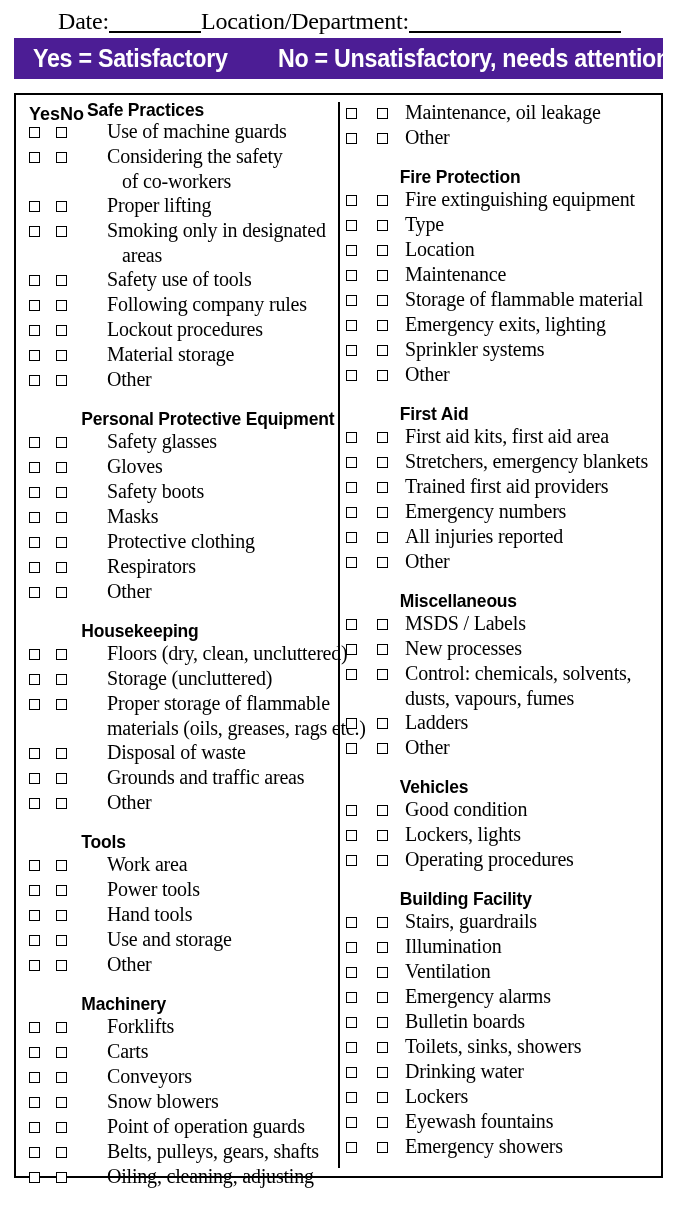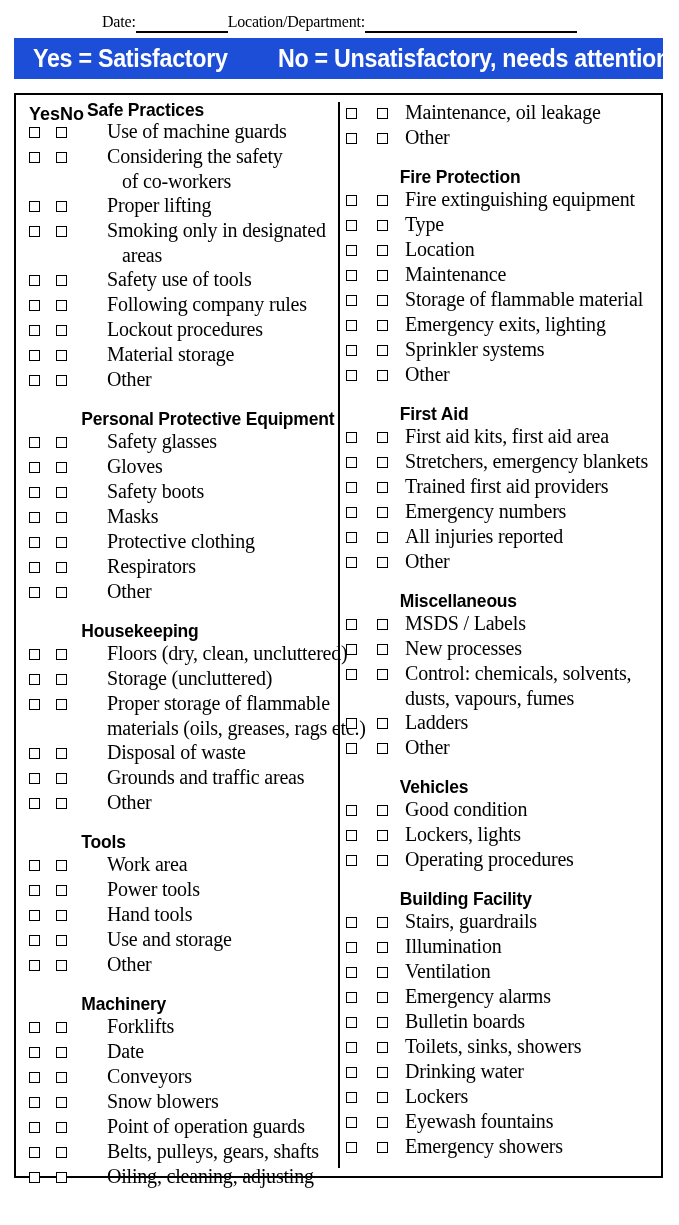--- a/index.html
+++ b/index.html
@@ -24,41 +24,41 @@
     top: 0;
     width: 679px;
     height: 33px;
     display: flex;
     align-items: flex-end;
     justify-content: center;
     white-space: nowrap;
   }
   .topline .fld {
     font-family: "Liberation Serif", "DejaVu Serif", serif;
-    font-size: 16px;
+    font-size: 24px;
     line-height: 23px;
     letter-spacing: -0.2px;
   }
   .blank {
     display: inline-block;
     border-bottom: 2px solid #000;
     height: 19px;
     vertical-align: bottom;
   }
   .blank.short { width: 92px; }
   .blank.long  { width: 212px; }
 
   
   .banner {
     position: absolute;
     left: 14px;
     top: 38px;
     width: 649px;
     height: 41px;
-    background: #1d4ed8;
+    background: #4c1d95;
     color: #ffffff;
     display: flex;
     align-items: center;
     white-space: nowrap;
   }
   .banner-yes {
     font-family: "Liberation Sans Narrow", "Liberation Sans", sans-serif;
     font-weight: bold;
     font-size: 25px;
     letter-spacing: -0.3px;
@@ -373,21 +373,21 @@
         <div class="sec">
           <div class="sec-h sec-h-indent">Machinery</div>
           <div class="row">
             <span class="cb cb-yes"></span>
             <span class="cb cb-no"></span>
             <span class="lbl">Forklifts</span>
           </div>
           <div class="row">
             <span class="cb cb-yes"></span>
             <span class="cb cb-no"></span>
-            <span class="lbl">Date</span>
+            <span class="lbl">Carts</span>
           </div>
           <div class="row">
             <span class="cb cb-yes"></span>
             <span class="cb cb-no"></span>
             <span class="lbl">Conveyors</span>
           </div>
           <div class="row">
             <span class="cb cb-yes"></span>
             <span class="cb cb-no"></span>
             <span class="lbl">Snow blowers</span>

